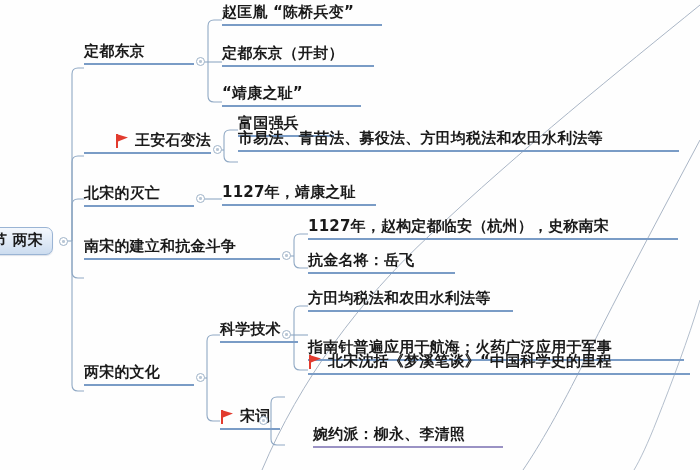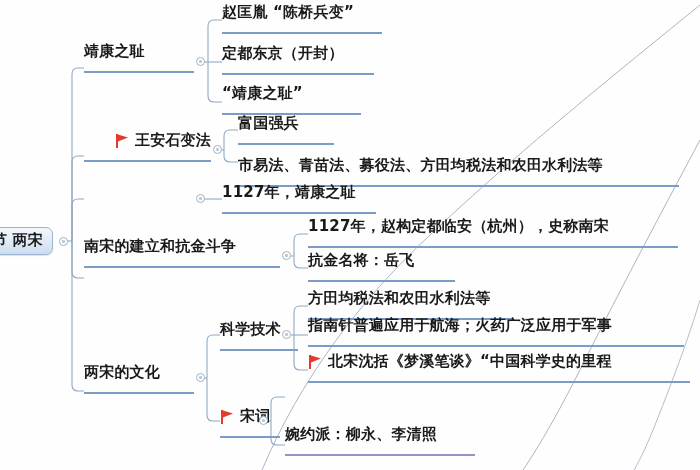--- a/index.html
+++ b/index.html
@@ -52,25 +52,26 @@
     background: linear-gradient(to bottom, #f4f8fd 0%, #dfe9f6 55%, #ccdcef 100%);
     padding: 5px 9px 6px 9px;
     box-shadow: 0 1px 1px rgba(120,140,170,0.25);
   }
   .root-node .node-text {
     font-size: 15px;
   }
 
   
   .u-node {
-    padding-bottom: 12px;
+    padding-bottom: 4px;
     border-bottom: 2.2px solid #7a9cc6;
   }
   .u-node.violet {
     border-bottom-color: #9a92c4;
+    margin-left: 28px;
   }
 
   .lvl1 .node-text { font-size: 15px; }
   .lvl2 .node-text { font-size: 15px; }
   .leaf .node-text { font-size: 15px; }
 
   
   .flag-icon {
     display: inline-block;
     width: 15px;
@@ -151,21 +152,21 @@
       <path d="M 271 421 V 439 Q 271 445 277 445 H 285"></path>
     </g>
   </svg>
 
   <div class="node root-node" style="left:-18px; top:227px;">
     <span class="node-text">节 两宋</span>
   </div>
   <span class="ring-toggle" style="left:59px; top:237px;"></span>
 
   <div class="node u-node lvl1" style="left:84px; top:44px; width:110px;">
-    <span class="node-text">靖康之耻</span>
+    <span class="node-text">定都东京</span>
   </div>
   <span class="ring-toggle" style="left:196px; top:57px;"></span>
 
   <div class="node u-node leaf" style="left:222px; top:5px; width:160px;">
     <span class="node-text">赵匡胤 “陈桥兵变”</span>
   </div>
 
   <div class="node u-node leaf" style="left:222px; top:46px; width:152px;">
     <span class="node-text">定都东京（开封）</span>
   </div>
@@ -180,24 +181,27 @@
       <path d="M3 1.5 L13 4.5 L3 8.5 Z" fill="#e23b2e"></path>
     </svg>
     <span class="node-text">王安石变法</span>
   </div>
   <span class="ring-toggle" style="left:213px; top:145px;"></span>
 
   <div class="node u-node leaf" style="left:238px; top:116px; width:96px;">
     <span class="node-text">富国强兵</span>
   </div>
 
-  <div class="node u-node leaf" style="left:238px; top:158px; width:441px;">
+  <div class="node u-node leaf" style="left:238px; top:131px; width:441px;">
     <span class="node-text">市易法、青苗法、募役法、方田均税法和农田水利法等</span>
   </div>
 
+  <div class="node u-node lvl1" style="left:84px; top:186px; width:110px;">
+    <span class="node-text">北宋的灭亡</span>
+  </div>
   <span class="ring-toggle" style="left:196px; top:194px;"></span>
 
   <div class="node u-node leaf" style="left:222px; top:185px; width:154px;">
     <span class="node-text">1127年，靖康之耻</span>
   </div>
 
   <div class="node u-node lvl1" style="left:84px; top:239px; width:196px;">
     <span class="node-text">南宋的建立和抗金斗争</span>
   </div>
   <span class="ring-toggle" style="left:282px; top:251px;"></span>
@@ -217,21 +221,21 @@
 
   <div class="node u-node lvl2" style="left:220px; top:322px; width:78px;">
     <span class="node-text">科学技术</span>
   </div>
   <span class="ring-toggle" style="left:282px; top:330px;"></span>
 
   <div class="node u-node leaf" style="left:308px; top:291px; width:205px;">
     <span class="node-text">方田均税法和农田水利法等</span>
   </div>
 
-  <div class="node u-node leaf" style="left:308px; top:318px; width:376px;">
+  <div class="node u-node leaf" style="left:308px; top:340px; width:376px;">
     <span class="node-text">指南针普遍应用于航海；火药广泛应用于军事</span>
   </div>
 
   <div class="node u-node leaf" style="left:308px; top:353px; width:382px;">
     <svg class="flag-icon" viewBox="0 0 15 16" xmlns="http://www.w3.org/2000/svg">
       <path d="M2 1 L2 15" stroke="#e23b2e" stroke-width="2" fill="none"></path>
       <path d="M3 1.5 L13 4.5 L3 8.5 Z" fill="#e23b2e"></path>
     </svg>
     <span class="node-text">北宋沈括《梦溪笔谈》“中国科学史的里程</span>
   </div>

